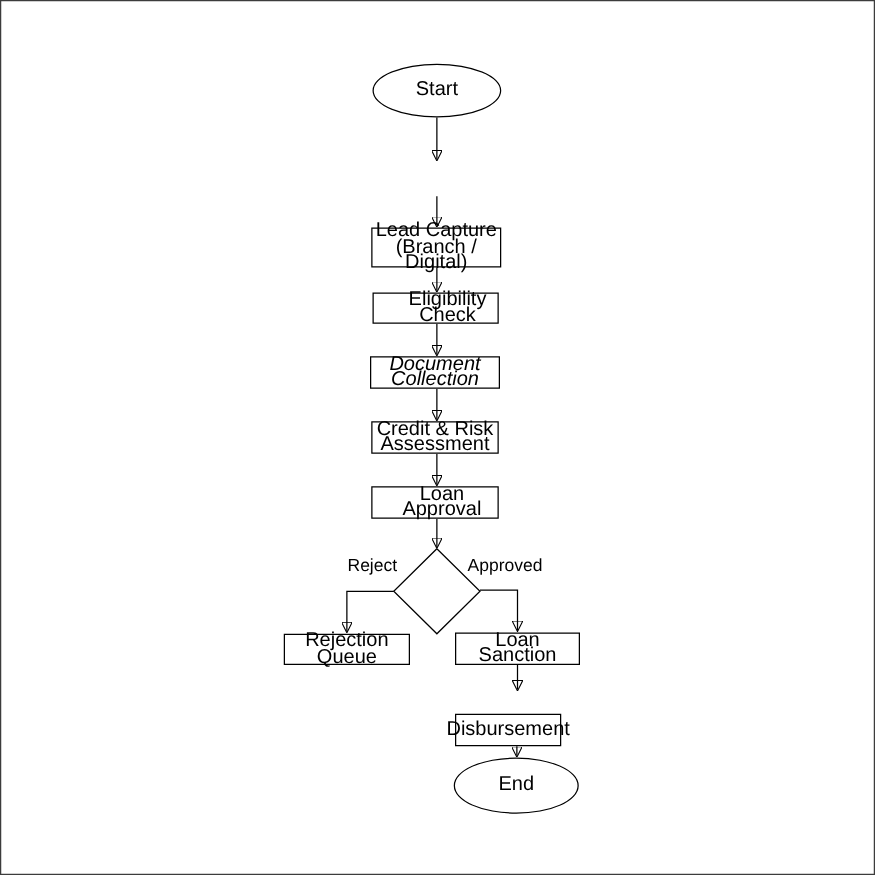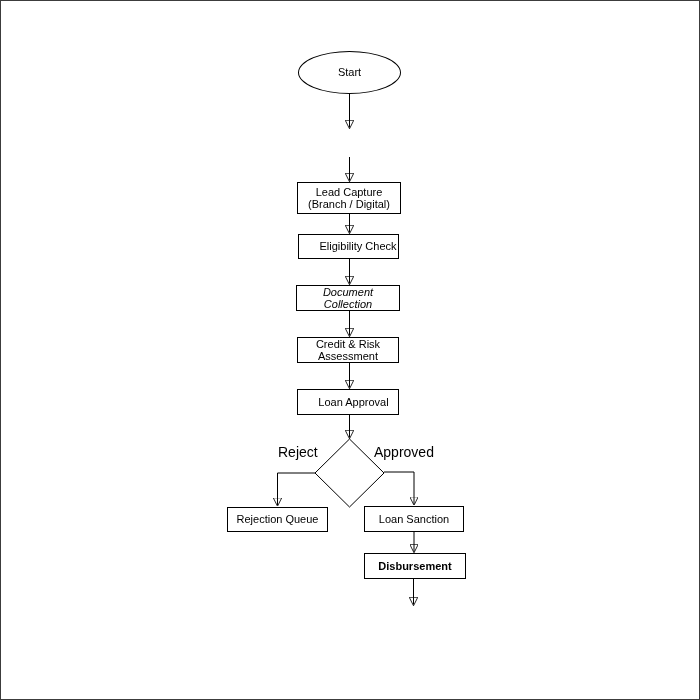--- a/index.html
+++ b/index.html
@@ -23,21 +23,21 @@
     width: 700px;
     height: 700px;
     pointer-events: none;
   }
   .node {
     position: absolute;
     box-sizing: border-box;
     background: #ffffff;
     border: 1px solid #000000;
     color: #000000;
-    font-size: 11px;
+    font-size: 16px;
     line-height: 12.5px;
     display: flex;
     align-items: center;
     justify-content: center;
     text-align: center;
   }
   .node .lbl {
     white-space: pre-line;
     padding: 0 1px;
   }
@@ -120,18 +120,21 @@
   <span class="edge-label" style="left:373px; top:445px;">Approved</span>
 
   <div class="node" style="left:226px; top:506px; width:101px; height:25px;">
     <span class="lbl">Rejection Queue</span>
   </div>
 
   <div class="node" style="left:363px; top:505px; width:100px; height:26px;">
     <span class="lbl">Loan Sanction</span>
   </div>
 
-  <div class="node" style="left:363px; top:552px; width:102px; height:26px;font-weight:bold;">
+  <div class="node" style="left:363px; top:570px; width:85px; height:26px;">
     <span class="lbl">Disbursement</span>
   </div>
 
+  <div class="node ellipse" style="left:362px; top:605px; width:100px; height:45px;">
+    <span class="lbl">End</span>
+  </div>
 
 </div>
 
 </body></html>

